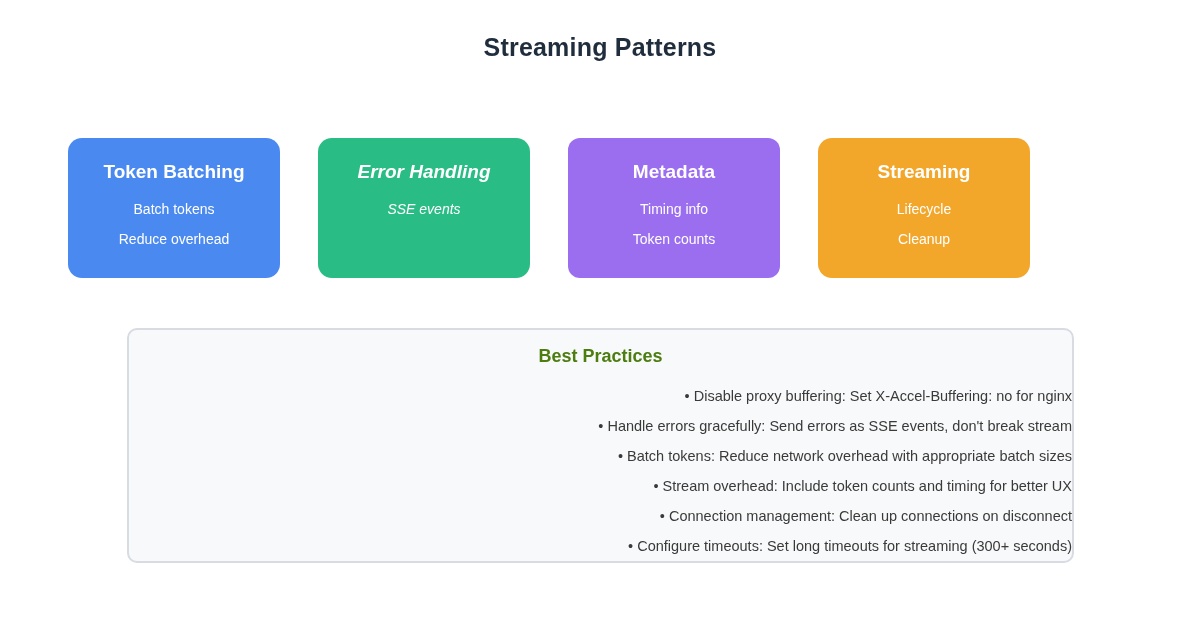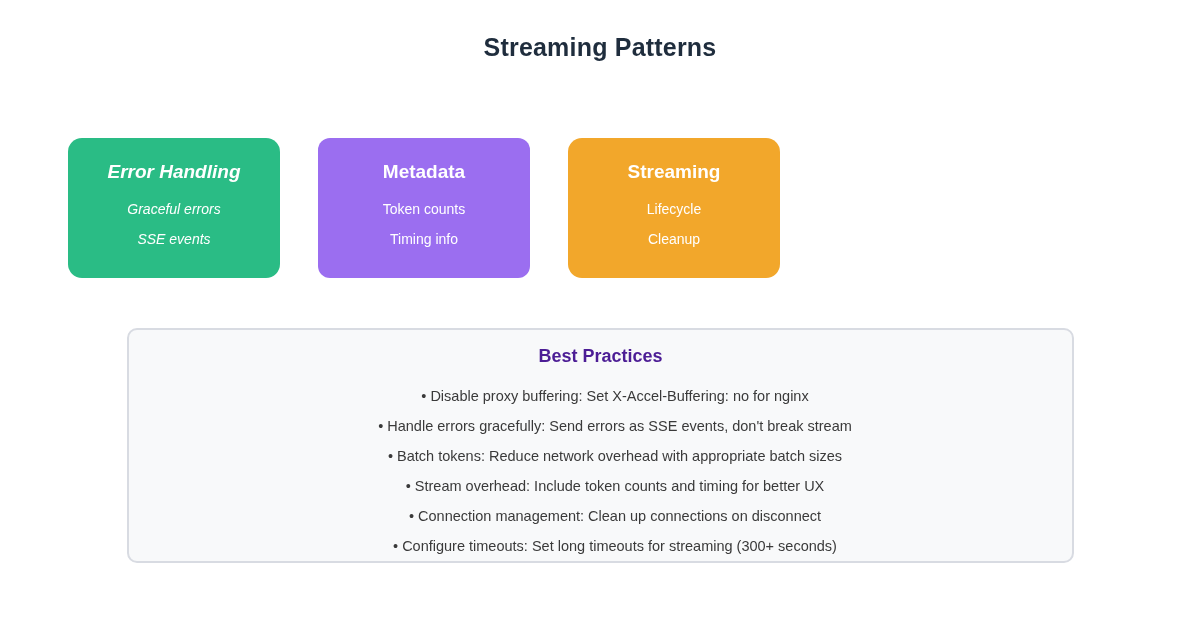--- a/index.html
+++ b/index.html
@@ -52,51 +52,55 @@
     height: 235px;
     background: #f8f9fa;
     border: 2px solid #d8dbe2;
     border-radius: 10px;
   }
   .bp-title {
     text-align: center;
     margin-top: 16px;
     font-size: 18px;
     font-weight: bold;
-    color: #4c1d95;
+    color: #4d7c0f;
   }
   .bp-list {
     margin-top: 14px;
   }
   .bp-item {
-    text-align: center;
+    text-align: right;
     font-size: 14.5px;
     color: #3a3a3a;
     line-height: 30px;
     padding-left: 29px;
   }
 </style>
 </head>
 <body>
 
 <div class="page-title">Streaming Patterns</div>
 
 <div class="cards-row">
 
+  <div class="pattern-card" style="background-color: rgb(74, 137, 240);">
+    <div class="card-title">Token Batching</div>
+    <div class="card-line">Batch tokens</div>
+    <div class="card-line">Reduce overhead</div>
+  </div>
 
   <div class="pattern-card" style="background-color: rgb(42, 188, 133); font-style: italic;">
     <div class="card-title">Error Handling</div>
-    <div class="card-line">Graceful errors</div>
     <div class="card-line">SSE events</div>
   </div>
 
   <div class="pattern-card" style="background-color: rgb(155, 110, 240); border-radius: 12px;">
     <div class="card-title">Metadata</div>
+    <div class="card-line">Timing info</div>
     <div class="card-line">Token counts</div>
-    <div class="card-line">Timing info</div>
   </div>
 
   <div class="pattern-card" style="background-color: rgb(242, 167, 43);">
     <div class="card-title">Streaming</div>
     <div class="card-line">Lifecycle</div>
     <div class="card-line">Cleanup</div>
   </div>
 
 </div>
 

